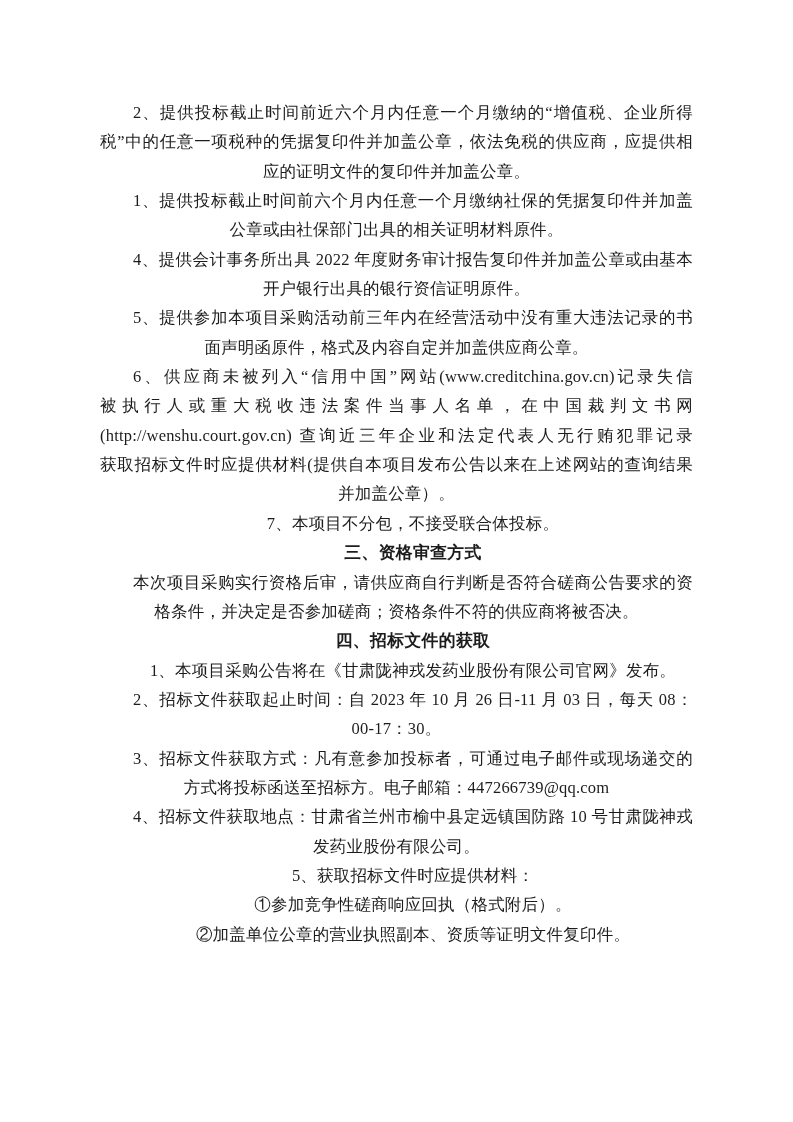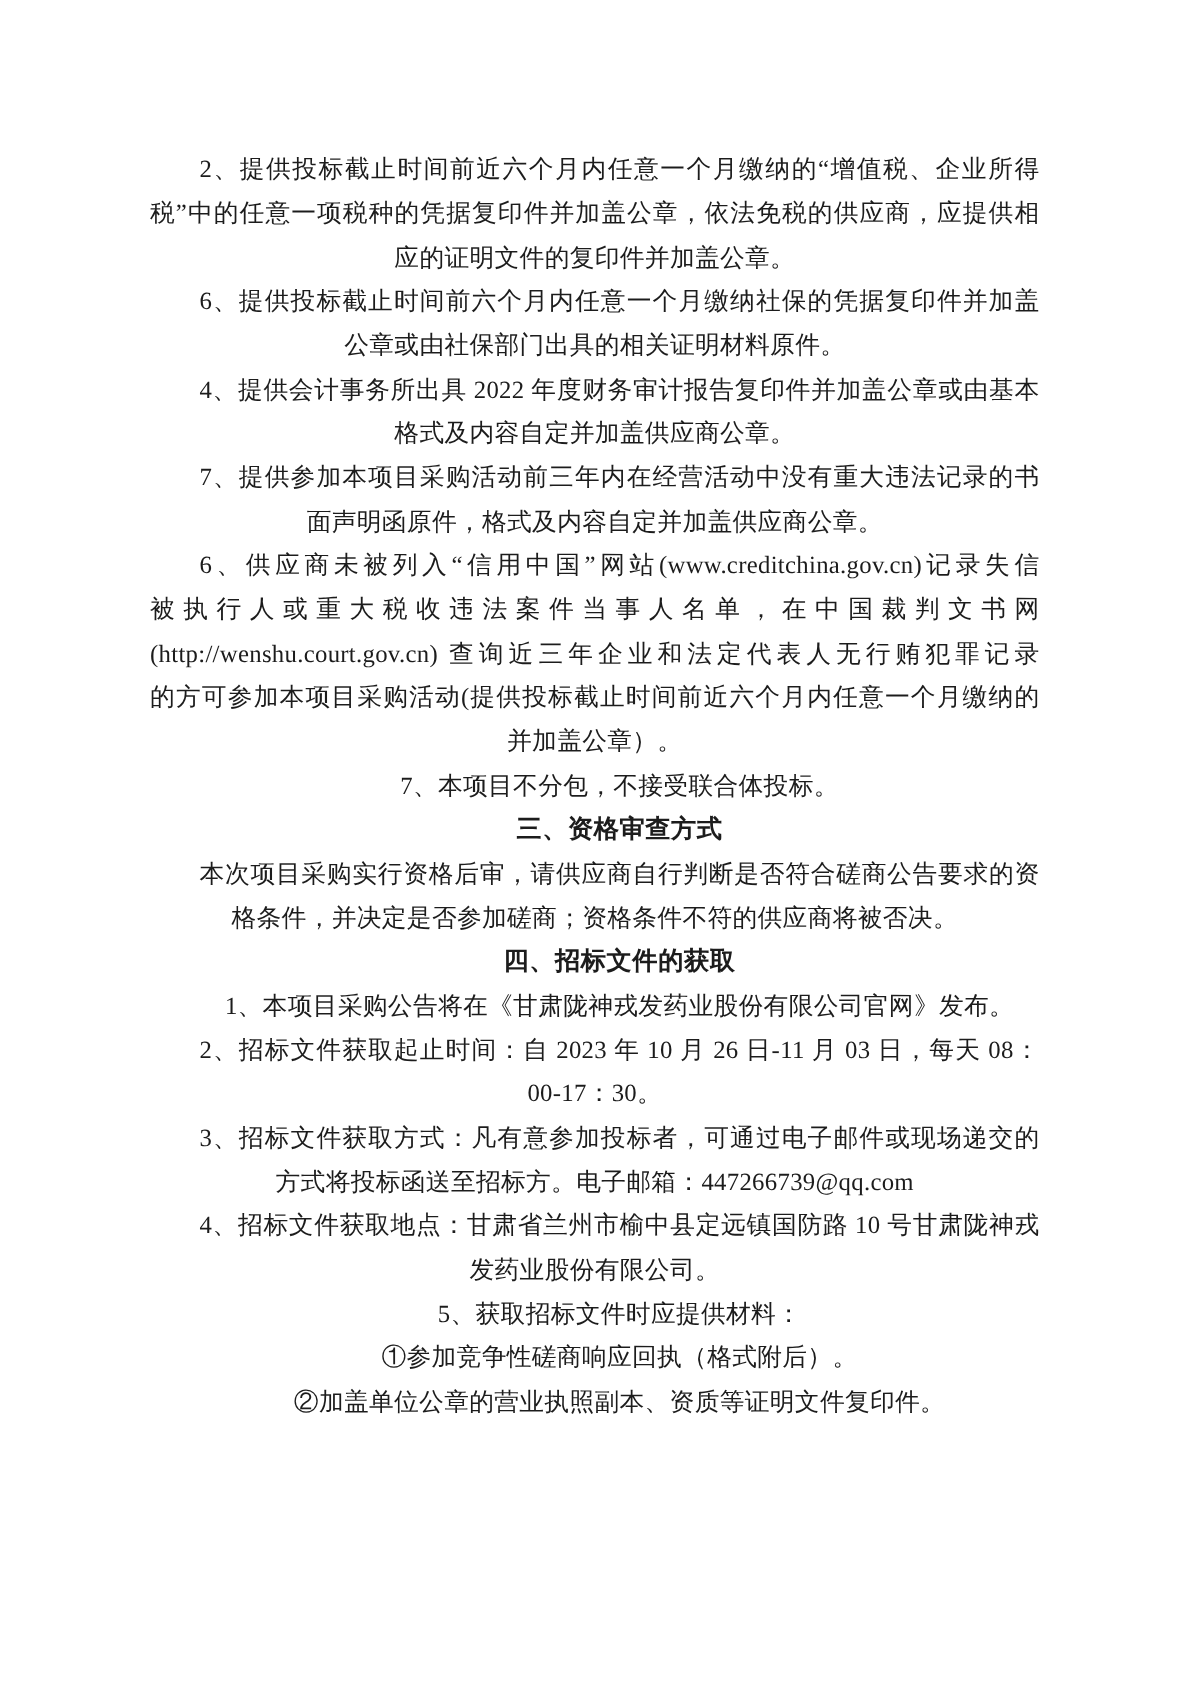--- a/index.html
+++ b/index.html
@@ -49,30 +49,30 @@
   }
 </style>
 </head>
 <body>
 
 <div class="page">
   <div class="content">
       <div class="line indent fill">2、提供投标截止时间前近六个月内任意一个月缴纳的“增值税、企业所得</div>
       <div class="line fill">税”中的任意一项税种的凭据复印件并加盖公章，依法免税的供应商，应提供相</div>
       <div class="line">应的证明文件的复印件并加盖公章。</div>
-      <div class="line indent fill">6、提供投标截止时间前六个月内任意一个月缴纳社保的凭据复印件并加盖</div>
+      <div class="line indent fill">1、提供投标截止时间前六个月内任意一个月缴纳社保的凭据复印件并加盖</div>
       <div class="line">公章或由社保部门出具的相关证明材料原件。</div>
       <div class="line indent fill">4、提供会计事务所出具 2022 年度财务审计报告复印件并加盖公章或由基本</div>
-      <div class="line">格式及内容自定并加盖供应商公章。</div>
-      <div class="line indent fill">7、提供参加本项目采购活动前三年内在经营活动中没有重大违法记录的书</div>
+      <div class="line">开户银行出具的银行资信证明原件。</div>
+      <div class="line indent fill">5、提供参加本项目采购活动前三年内在经营活动中没有重大违法记录的书</div>
       <div class="line">面声明函原件，格式及内容自定并加盖供应商公章。</div>
       <div class="line indent fill">6、供应商未被列入“信用中国”网站(www.creditchina.gov.cn)记录失信</div>
       <div class="line fill">被执行人或重大税收违法案件当事人名单，在中国裁判文书网</div>
       <div class="line fill">(http://wenshu.court.gov.cn) 查询近三年企业和法定代表人无行贿犯罪记录</div>
-      <div class="line fill">的方可参加本项目采购活动(提供投标截止时间前近六个月内任意一个月缴纳的</div>
+      <div class="line fill">获取招标文件时应提供材料(提供自本项目发布公告以来在上述网站的查询结果</div>
       <div class="line">并加盖公章）。</div>
       <div class="line indent">7、本项目不分包，不接受联合体投标。</div>
       <div class="line indent bold">三、资格审查方式</div>
       <div class="line indent fill">本次项目采购实行资格后审，请供应商自行判断是否符合磋商公告要求的资</div>
       <div class="line">格条件，并决定是否参加磋商；资格条件不符的供应商将被否决。</div>
       <div class="line indent bold">四、招标文件的获取</div>
       <div class="line indent">1、本项目采购公告将在《甘肃陇神戎发药业股份有限公司官网》发布。</div>
       <div class="line indent fill">2、招标文件获取起止时间：自 2023 年 10 月 26 日-11 月 03 日，每天 08：</div>
       <div class="line">00-17：30。</div>
       <div class="line indent fill">3、招标文件获取方式：凡有意参加投标者，可通过电子邮件或现场递交的</div>

